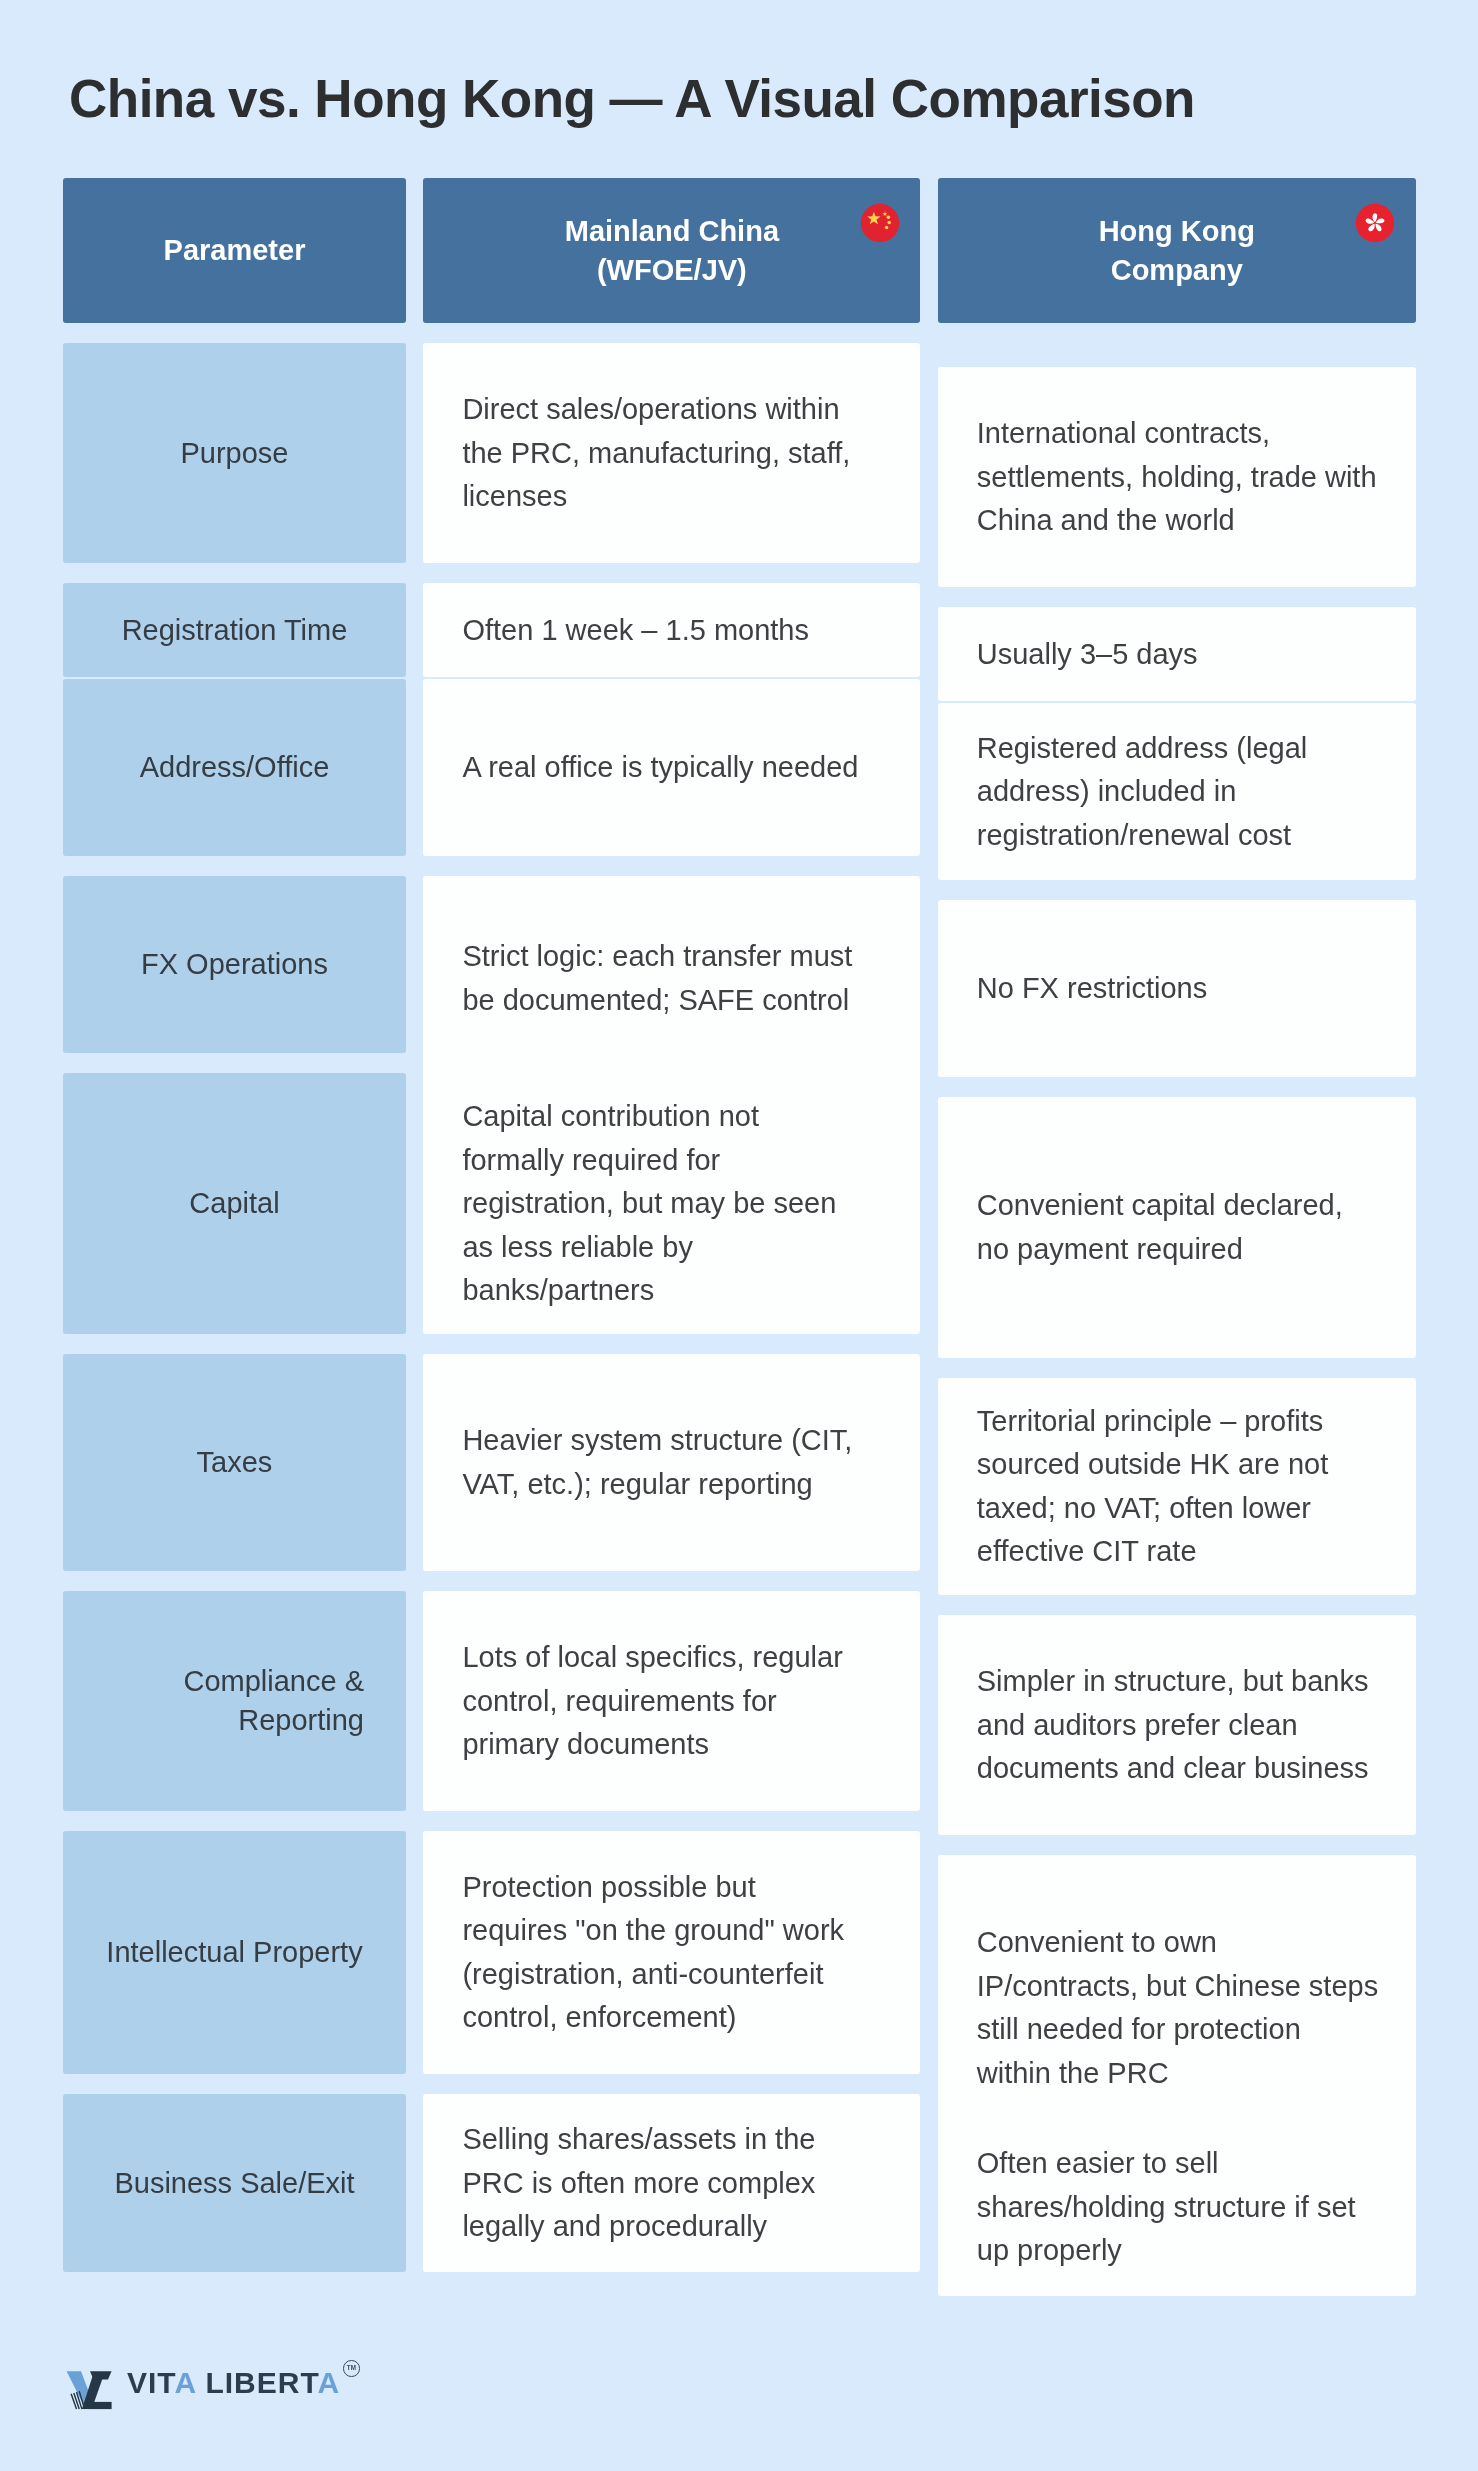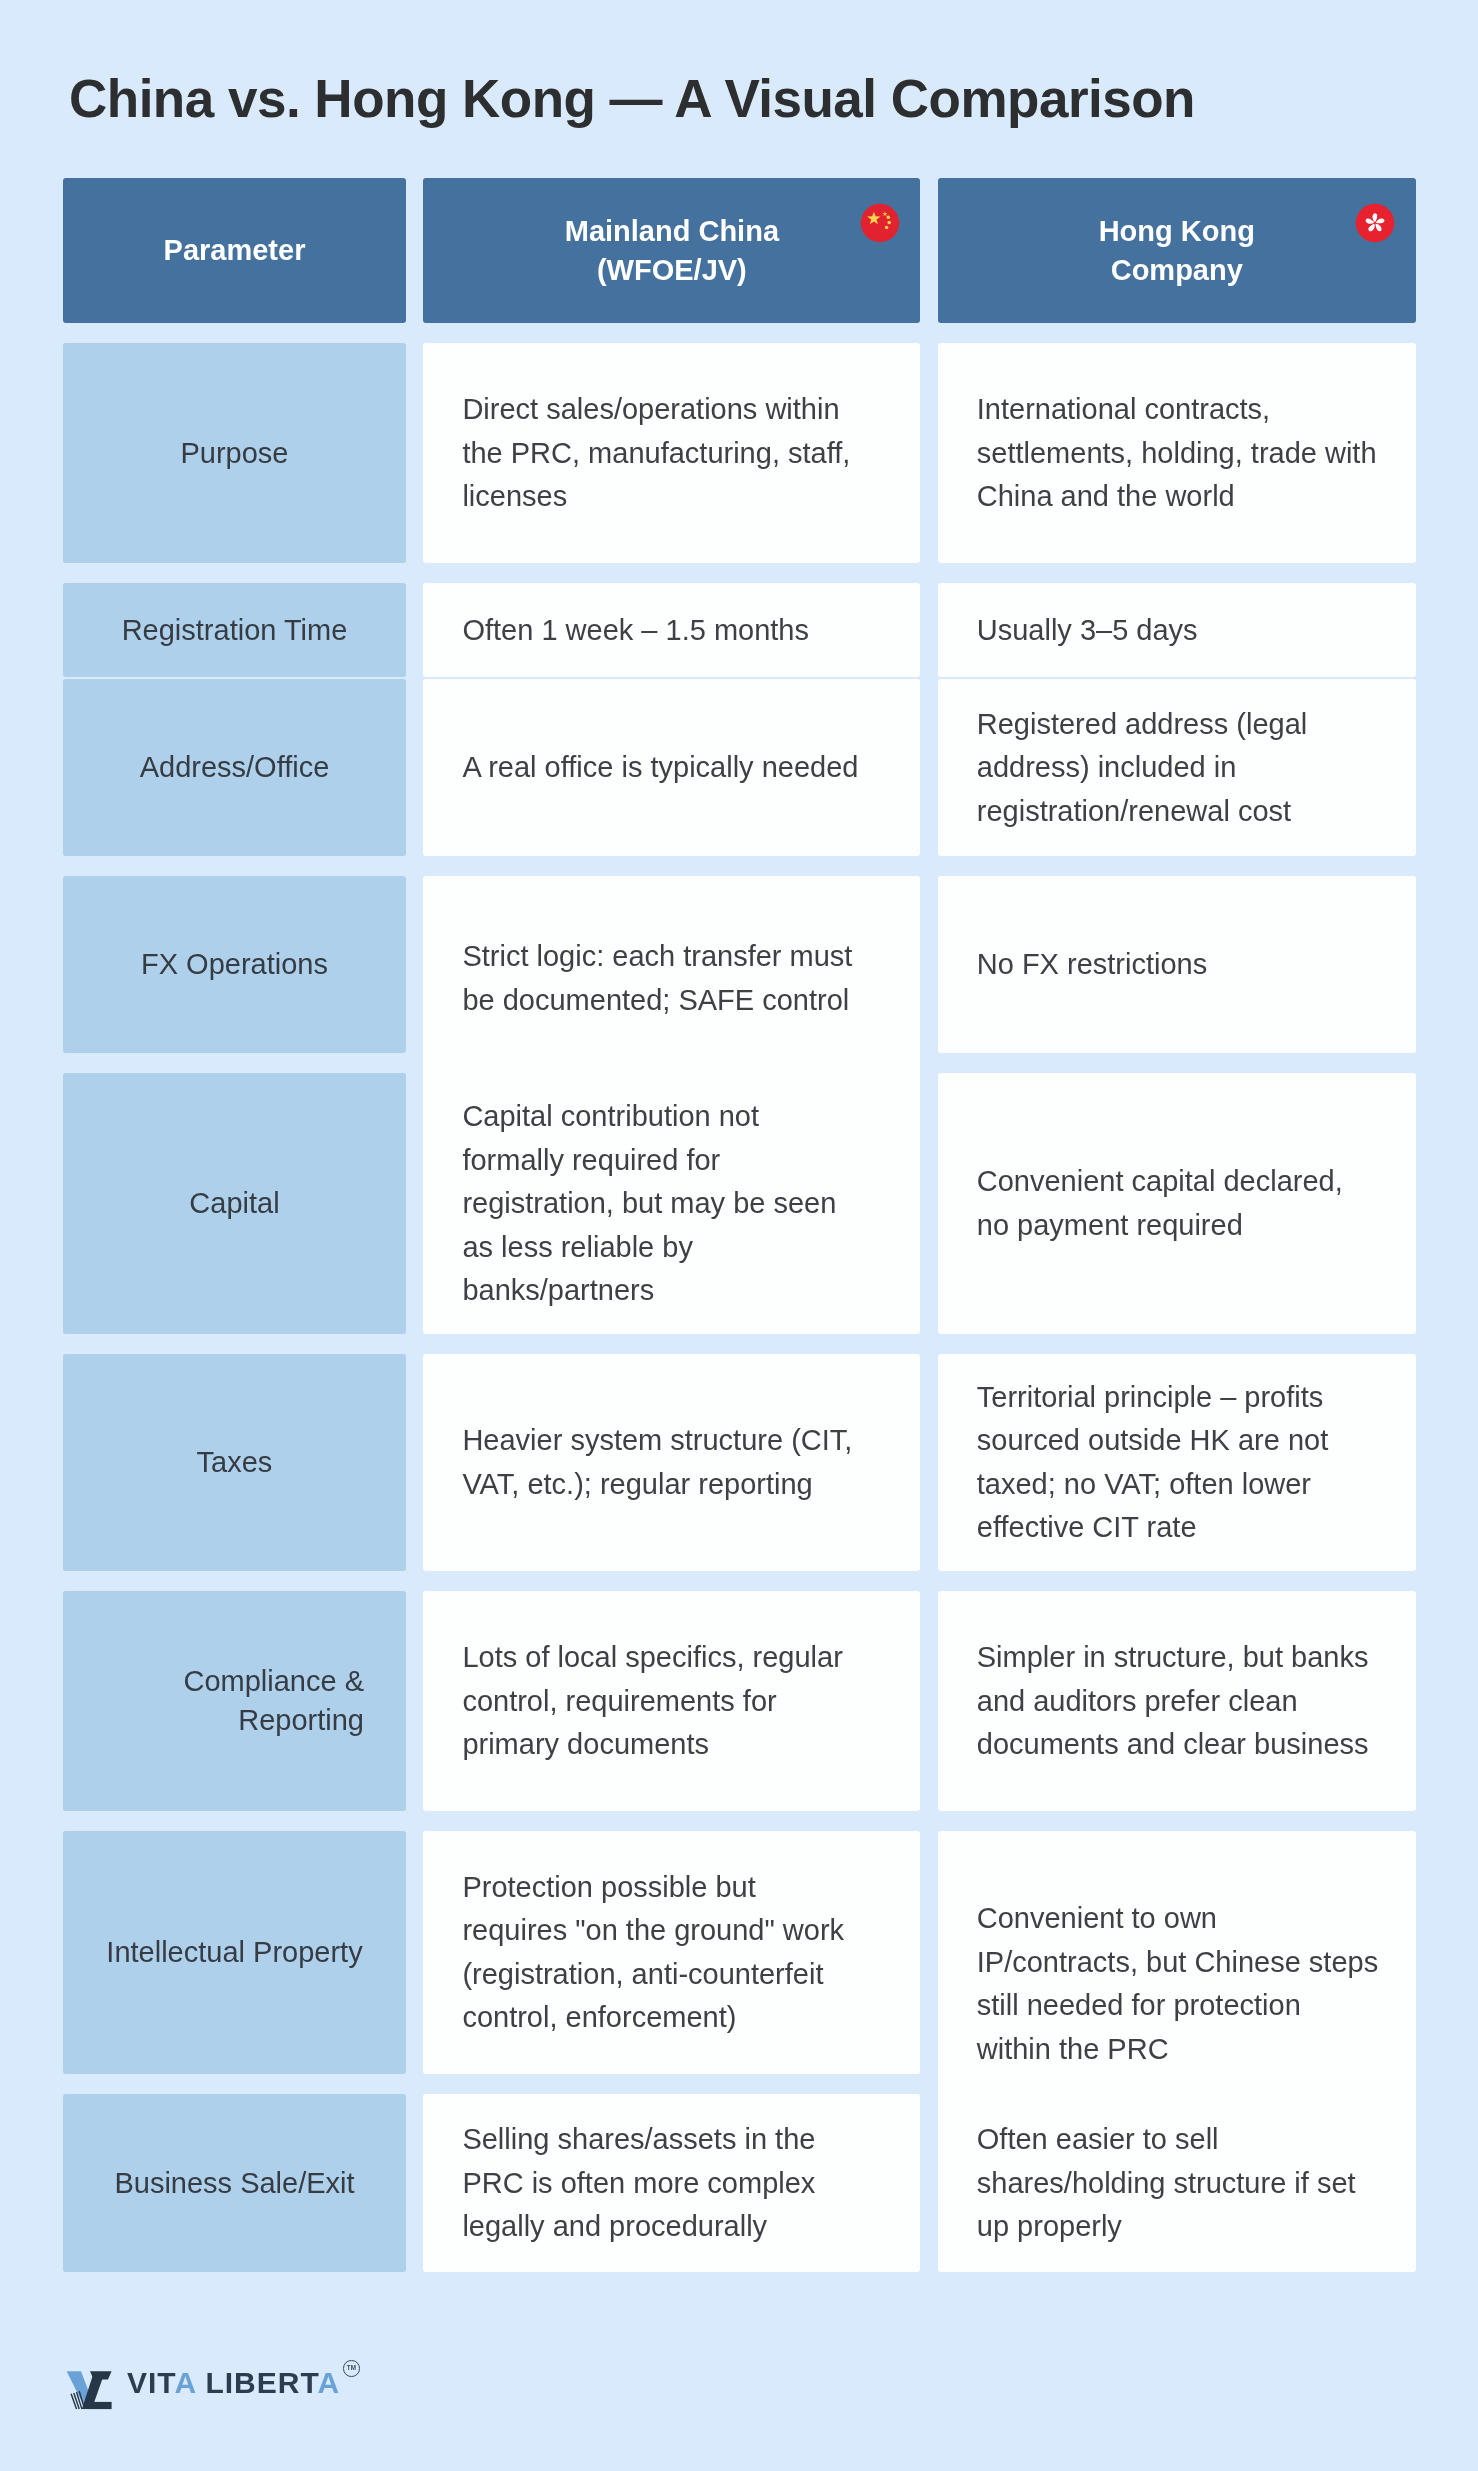--- a/index.html
+++ b/index.html
@@ -54,21 +54,21 @@
     font-size:29px;line-height:1.35;
     padding:5px 42px;
   }
   .value-cell{
     background:#fdfefe;
     display:flex;align-items:center;
     color:#3e4044;
     font-size:29px;line-height:1.5;
   }
   .value-cell.cn{padding:13.5px 53px 13.5px 39px;}
-  .value-cell.hk{padding:13.5px 34px 13.5px 39px;}
+  .value-cell.hk{padding:13.5px 34px 13.5px 39px;margin-top:24px;}
   .footer{
     position:absolute;
     left:63px;bottom:56px;
     display:flex;gap:10px;
   }
   .brand{
     display:flex;align-items:flex-start;
     font-size:30px;font-weight:800;
     letter-spacing:1px;
     color:#2c3d51;

